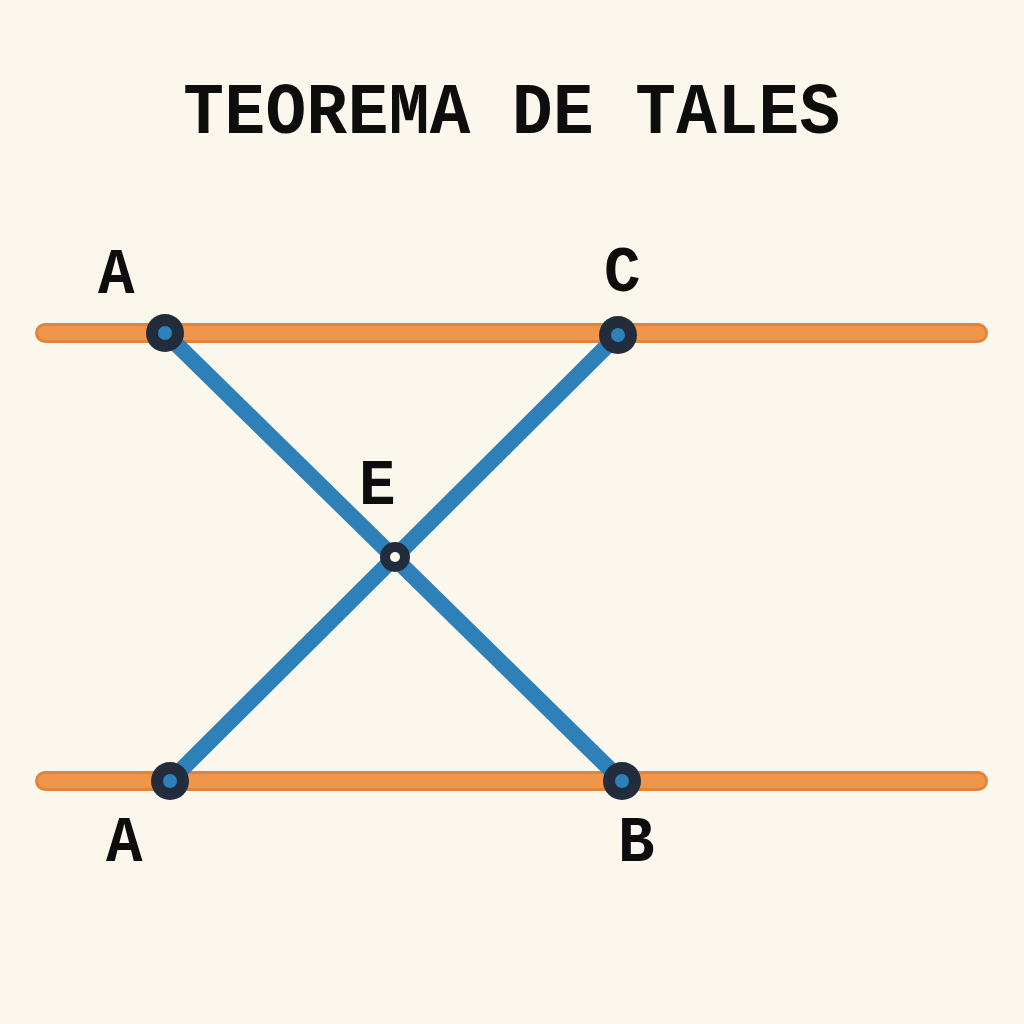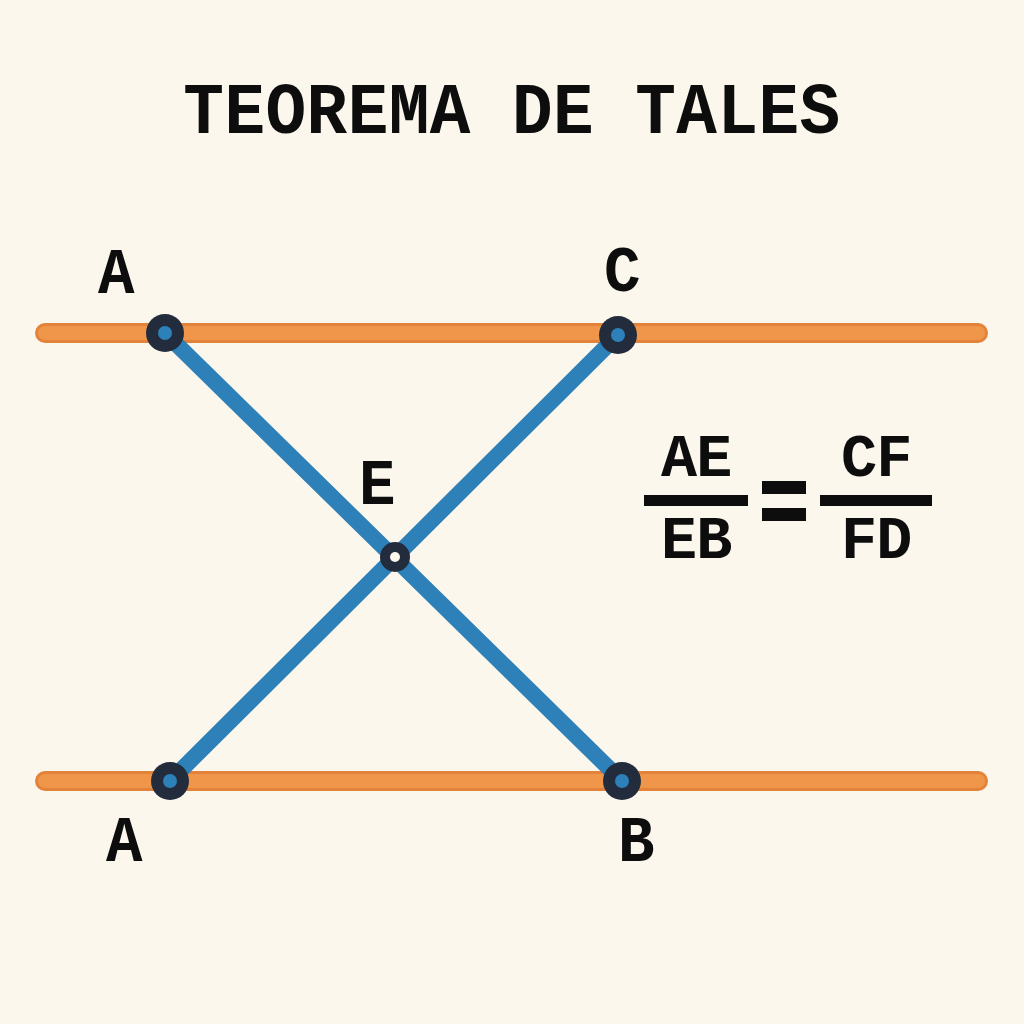--- a/index.html
+++ b/index.html
@@ -150,34 +150,14 @@
   </svg>
 
   <div id="label-layer">
       <div class="vlabel" style="left: 97px; top: 244px;">A</div>
       <div class="vlabel" style="left: 603px; top: 242px;">C</div>
       <div class="vlabel" style="left: 358px; top: 455px;">E</div>
       <div class="vlabel" style="left: 105px; top: 812px;">A</div>
       <div class="vlabel" style="left: 617px; top: 812px;">B</div>
     </div>
 
-  <div class="formula">
-
-    <div class="frac frac-left">
-      <div class="frac-num">AE</div>
-      <div class="frac-bar"></div>
-      <div class="frac-den">EB</div>
-    </div>
-
-    <div class="equals">
-      <span class="eq-top"></span>
-      <span class="eq-bottom"></span>
-    </div>
-
-    <div class="frac frac-right">
-      <div class="frac-num">CF</div>
-      <div class="frac-bar"></div>
-      <div class="frac-den">FD</div>
-    </div>
-
-  </div>
 
 </div>
 
 </body></html>

